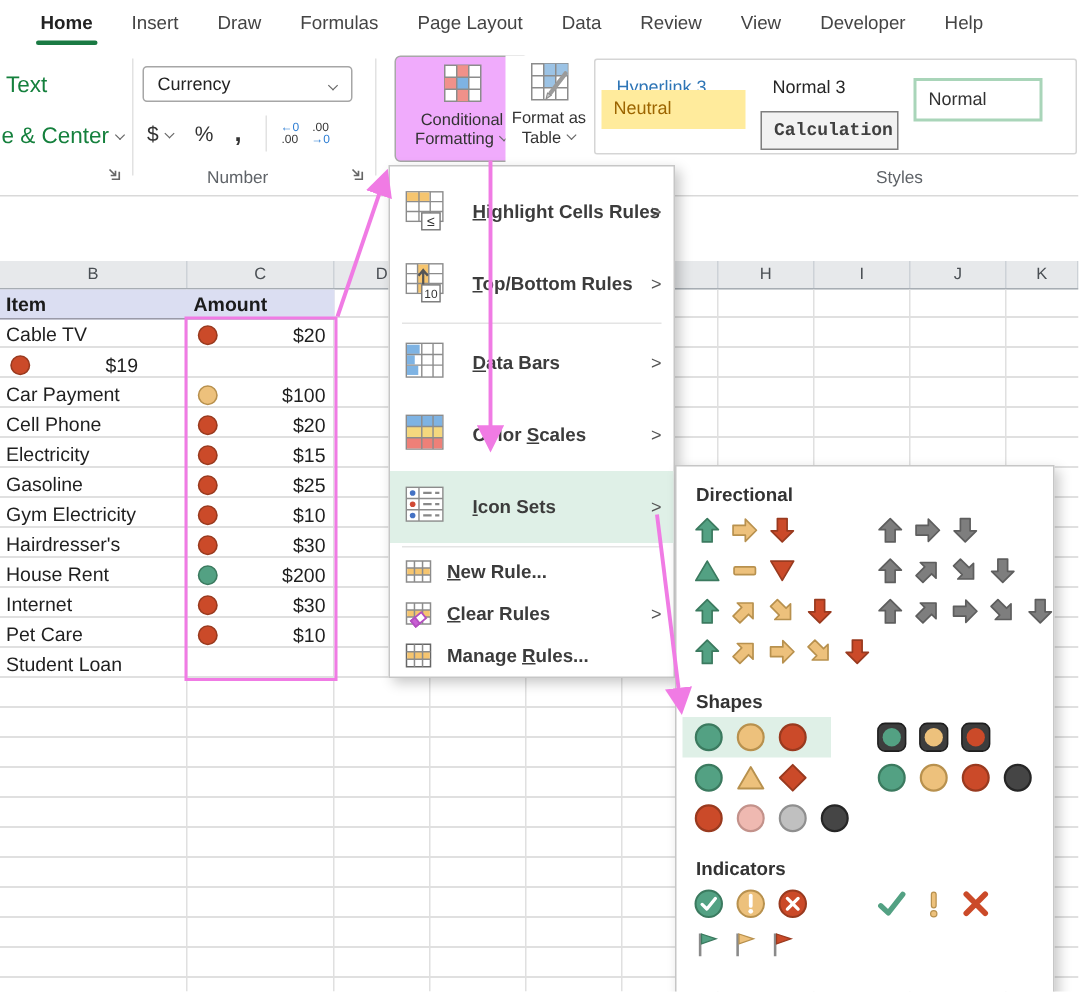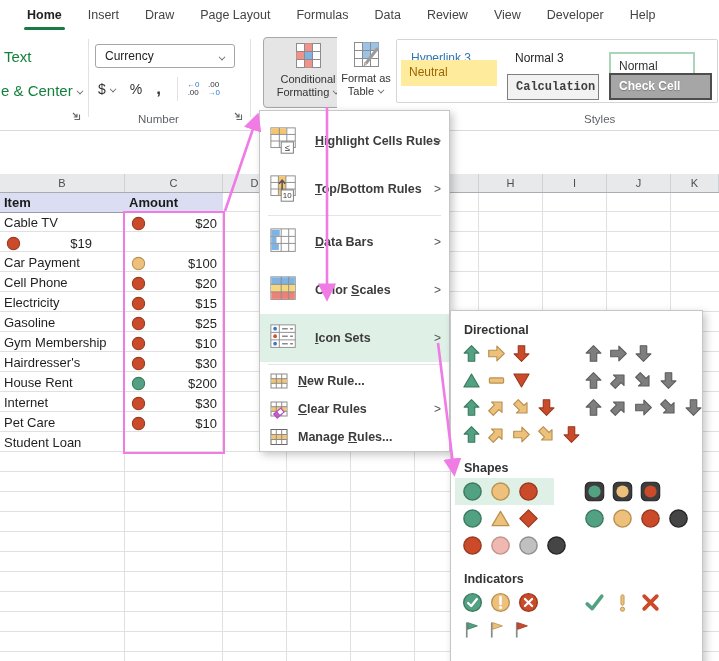--- a/index.html
+++ b/index.html
@@ -29,21 +29,21 @@
            border:1px solid #a6a6a6; border-radius:3px; background:#fff; font-size:12px;
            color:#222; line-height:22px; padding-left:9px; }
   .combo .chev { position:absolute; right:9px; top:9px; }
   .numbtns { position:absolute; left:98px; top:46px; display:flex; align-items:center;
              font-size:14px; color:#333; }
   .nb { margin-right:14px; cursor:default; }
   .decbtn { font-size:8px; line-height:8px; color:#333; text-align:center; margin-right:8px; }
   .decbtn .arr { color:#2b7cd3; }
   .launcher { position:absolute; width:11px; height:11px; }
   .cfbtn { position:absolute; left:263px; top:6px; width:90px; height:71px;
-           background:#e5e5e5; border:1px solid #a8a8a8; border-radius:4px;
+           background:#f0abfc; border:1px solid #a8a8a8; border-radius:4px;
            text-align:center; padding-top:4px; cursor:default; }
   .cfbtn .bl, .fatbtn .bl { font-size:11px; color:#333; line-height:13px; }
   .fatbtn { position:absolute; left:337px; top:6px; width:58px; height:71px; background:#fff;
             text-align:center; padding-top:4px; cursor:default; }
   .stylegal { position:absolute; left:396px; top:8px; width:322px; height:64px;
               border:1px solid #d5d5d5; border-radius:2px; background:#fff; }
   .stylecell { position:absolute; height:26px; line-height:24px; font-size:12px;
                padding:0 8px; white-space:nowrap; overflow:hidden; cursor:default; }
 
   
@@ -100,22 +100,22 @@
   .overlay { position:absolute; left:0; top:0; width:719px; height:661px; z-index:40;
              pointer-events:none; }
 </style>
 </head>
 <body>
 
 <div class="tabbar">
   <div class="tab active">Home</div>
   <div class="tab">Insert</div>
   <div class="tab">Draw</div>
+  <div class="tab">Formulas</div>
   <div class="tab">Page Layout</div>
-  <div class="tab">Formulas</div>
   <div class="tab">Data</div>
   <div class="tab">Review</div>
   <div class="tab">View</div>
   <div class="tab">Developer</div>
   <div class="tab">Help</div>
 </div>
 
 <div class="ribbon">
   <div class="rlabel" style="left:4px; top:17px;">Text</div>
   <div class="rlabel" style="left:1px; top:51px;">
@@ -177,21 +177,20 @@
     <div class="bl">Format as</div>
     <div class="bl"><span>Table</span><span class="chev"></span></div>
   </div>
 
   <div class="stylegal">
     <div class="stylecell" style="left:6px; top:6px; width:92px; color:#2e75b6; text-decoration:underline;">Hyperlink 3</div>
     <div class="stylecell" style="left:110px; top:6px; width:92px; color:#262626;">Normal 3</div>
     <div class="stylecell" style="left:212px; top:12px; width:86px; height:29px; line-height:25px; border:2px solid #a9d5b9; color:#333;">Normal</div>
     <div class="stylecell" style="left:4px; top:20px; width:96px; background:#ffeb9c; color:#9c6500;">Neutral</div>
     <div class="stylecell" style="left:110px; top:34px; width:92px; background:#f2f2f2; border:1px solid #7f7f7f; color:#404040; font-weight:700;font-family:Liberation Mono, monospace;">Calculation</div>
-    <div class="stylecell" style="left:212px; top:33px; width:103px; height:27px; line-height:23px; background:#a6a6a6; border:2px solid #4d4d4d; color:#fff; font-weight:700; text-shadow:0 1px 1px #7a7a7a;">Check Cell</div>
   </div>
   <div class="grouplabel" style="left:584px; top:82px;">Styles</div>
 </div>
 
 <div class="sheet">
   <div class="colheaders">
     <div class="colh" style="width:125px;">B</div>
     <div class="colh" style="width:98px;">C</div>
     <div class="colh" style="width:64px;">D</div>
     <div class="colh" style="width:64px;">E</div>
@@ -277,21 +276,21 @@
         <div class="c-amt">
           <span class="ic ic15">
             <svg viewBox="0 0 20 20" xmlns="http://www.w3.org/2000/svg">
               <circle cx="10" cy="10" r="8.2" fill="#cb4a29" stroke="#993a1f" stroke-width="1.4"></circle>
             </svg>
           </span>
           <span class="amt">$25</span>
         </div>
       </div>
     <div class="trow">
-        <div class="c-item">Gym Membership</div>
+        <div class="c-item">Gym Electricity</div>
         <div class="c-amt">
           <span class="ic ic15">
             <svg viewBox="0 0 20 20" xmlns="http://www.w3.org/2000/svg">
               <circle cx="10" cy="10" r="8.2" fill="#cb4a29" stroke="#993a1f" stroke-width="1.4"></circle>
             </svg>
           </span>
           <span class="amt">$10</span>
         </div>
       </div>
     <div class="trow">

